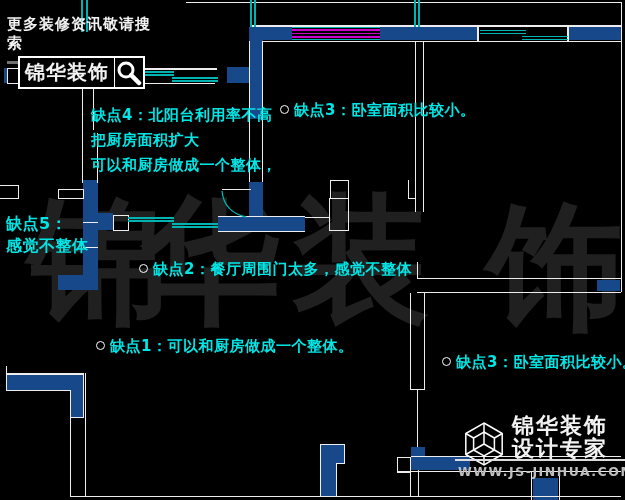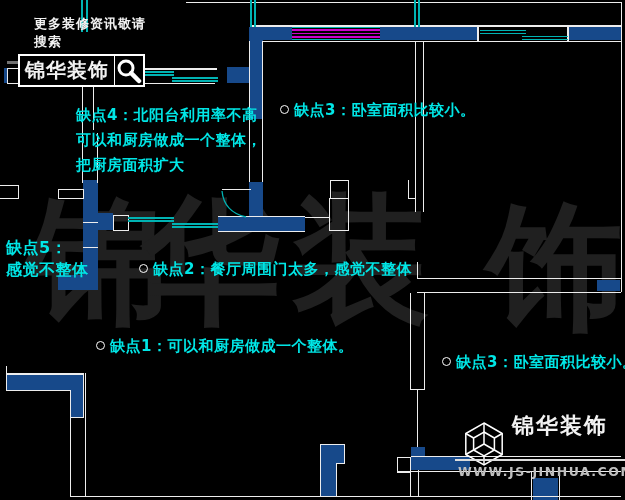--- a/index.html
+++ b/index.html
@@ -36,33 +36,33 @@
   #plan .wbo{fill:var(--wall-blue);stroke:var(--line-white);stroke-width:1;}
   #plan .wl{stroke:var(--line-white);stroke-width:1.3;fill:none;}
   #plan .wlt{stroke:var(--line-white);stroke-width:1;fill:none;}
   #plan .wm{stroke:var(--window-magenta);stroke-width:1.4;fill:none;}
   #plan .wd{stroke:var(--door-teal);stroke-width:1.3;fill:none;}
   
   .note{
     position:absolute;color:var(--annotation-cyan);font-weight:bold;
     font-size:15px;letter-spacing:.5px;white-space:nowrap;z-index:3;
   }
-  #note4{left:76px;top:103px;line-height:25px;}
+  #note4{left:91px;top:103px;line-height:25px;}
   #note3a{left:280px;top:101px;}
-  #note5{left:6px;top:213px;line-height:22px;font-size:16px;margin-top:24px;}
+  #note5{left:6px;top:213px;line-height:22px;font-size:16px;}
   #note2{left:139px;top:260px;}
   #note1{left:96px;top:337px;}
   #note3b{left:442px;top:353px;}
   .dot{
     display:inline-block;width:7px;height:7px;border:1.5px solid #fff;
     border-radius:50%;margin-right:5px;vertical-align:1px;background:transparent;
   }
   
   #logoTL{position:absolute;left:7px;top:15px;width:145px;z-index:4;color:var(--logo-white);}
-  #logoTL .tagline{margin-left:27px;font-size:13px;font-weight:bold;letter-spacing:1px;}
+  #logoTL .tagline{margin-left:0;font-size:15px;font-weight:bold;letter-spacing:1px;}
   #logoTL .graybar{position:absolute;left:0;top:46px;width:133px;height:3px;background:var(--underline-gray);z-index:1;}
   #logoTL .lbox{
     position:relative;z-index:2;margin-left:11px;margin-top:3px;width:123px;height:29px;
     border:2px solid #fff;background:#000;display:flex;align-items:center;
   }
   #logoTL .name{font-size:20px;font-weight:bold;letter-spacing:1px;padding:0 5px;white-space:nowrap;}
   #logoTL .sep{width:2px;align-self:stretch;background:#fff;}
   #logoTL .mag{flex:1;display:flex;align-items:center;justify-content:center;}
   
   #logoBR{position:absolute;left:458px;top:414px;width:167px;height:86px;z-index:4;color:var(--logo-white);}
@@ -152,22 +152,22 @@
       <path class="wd" d="M480,30.5 H526 M480,33.5 H526 M522,36.5 H568 M522,39.5 H568"></path>
       <path class="wd" d="M128,72 H174 M128,75 H174 M172,78 H218 M172,81 H218"></path>
       <path class="wd" d="M128,218 H174 M128,221 H174 M172,224 H218 M172,227 H218"></path>
       <path class="wd" d="M222,191 Q224,212 246,217" shape-rendering="auto"></path>
       <path class="wd" d="M82,0 V32 M87,0 V32 M82,62 V70 M87,62 V70 M251,0 V27 M255,0 V27 M415,0 V27 M419,0 V27"></path>
     </g>
   </svg>
 
   <div class="note" id="note4">
     <div>缺点4：北阳台利用率不高</div>
+    <div>把厨房面积扩大</div>
     <div>可以和厨房做成一个整体，</div>
-    <div>把厨房面积扩大</div>
   </div>
   <div class="note" id="note3a">
     <span class="dot"></span><span>缺点3：卧室面积比较小。</span>
   </div>
   <div class="note" id="note5">
     <div>缺点5：</div>
     <div>感觉不整体</div>
   </div>
   <div class="note" id="note2">
     <span class="dot"></span><span>缺点2：餐厅周围门太多，感觉不整体</span>
@@ -205,18 +205,19 @@
         <line x1="24" y1="45" x2="24" y2="36"></line>
         <line x1="5.8" y1="34.5" x2="13.6" y2="30"></line>
         <line x1="5.8" y1="13.5" x2="13.6" y2="18"></line>
         <line x1="24" y1="12" x2="24" y2="24"></line>
         <line x1="24" y1="24" x2="34.4" y2="30"></line>
         <line x1="24" y1="24" x2="13.6" y2="30"></line>
       </g>
     </svg>
     <div class="brtext">
       <div class="brname">锦华装饰</div>
+      <div class="brslogan">设计专家</div>
     </div>
     <div class="brline"></div>
     <div class="brurl">WWW.JS-JINHUA.COM</div>
   </div>
 
 </div>
 
 </body></html>

